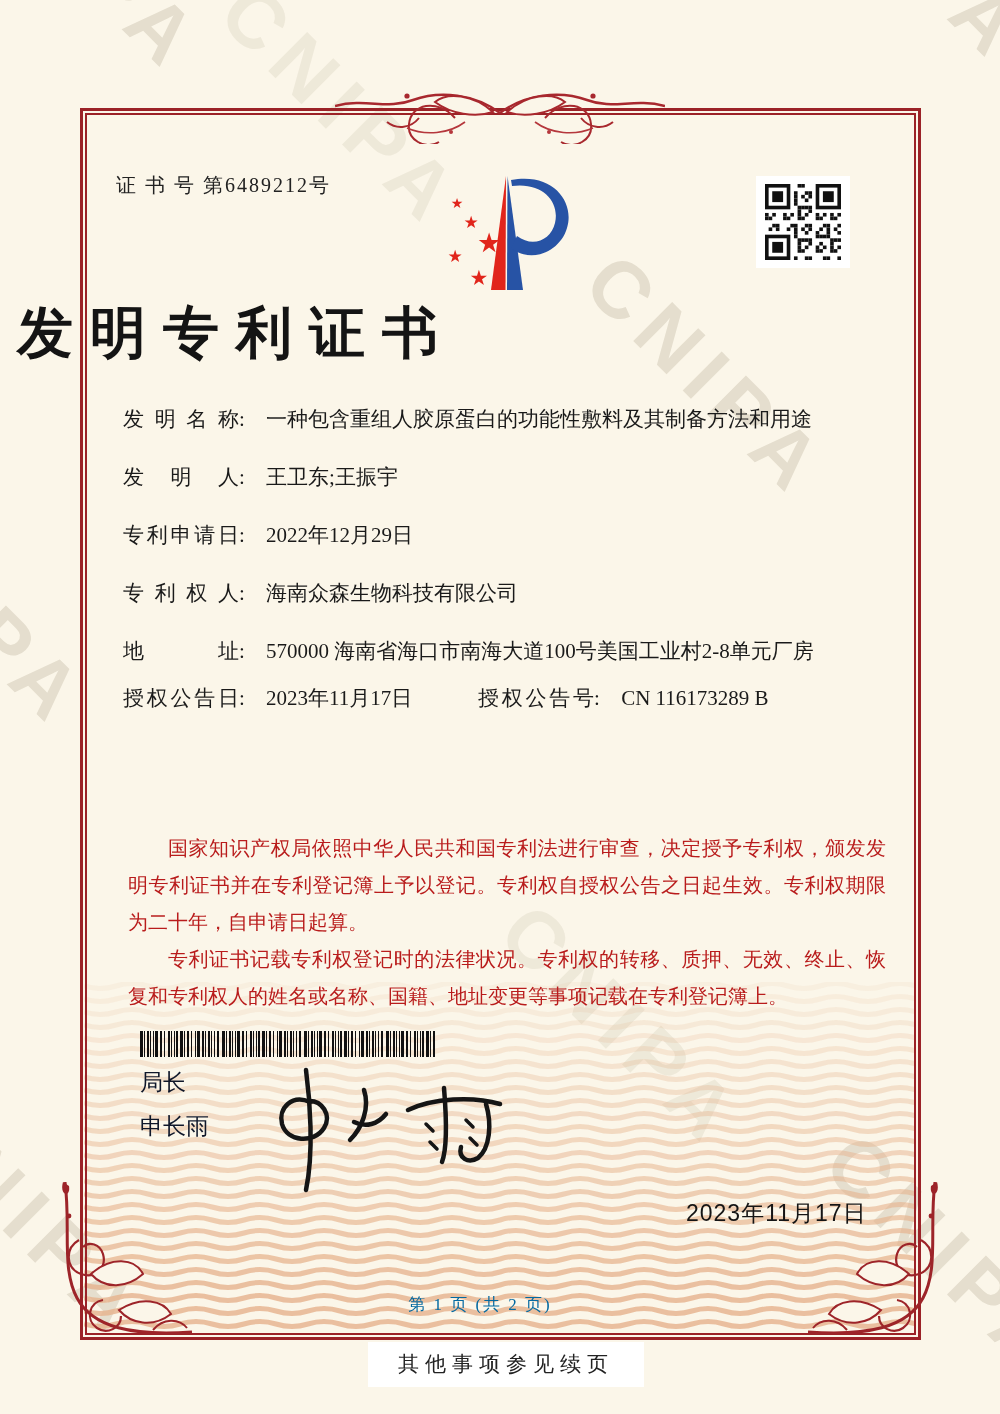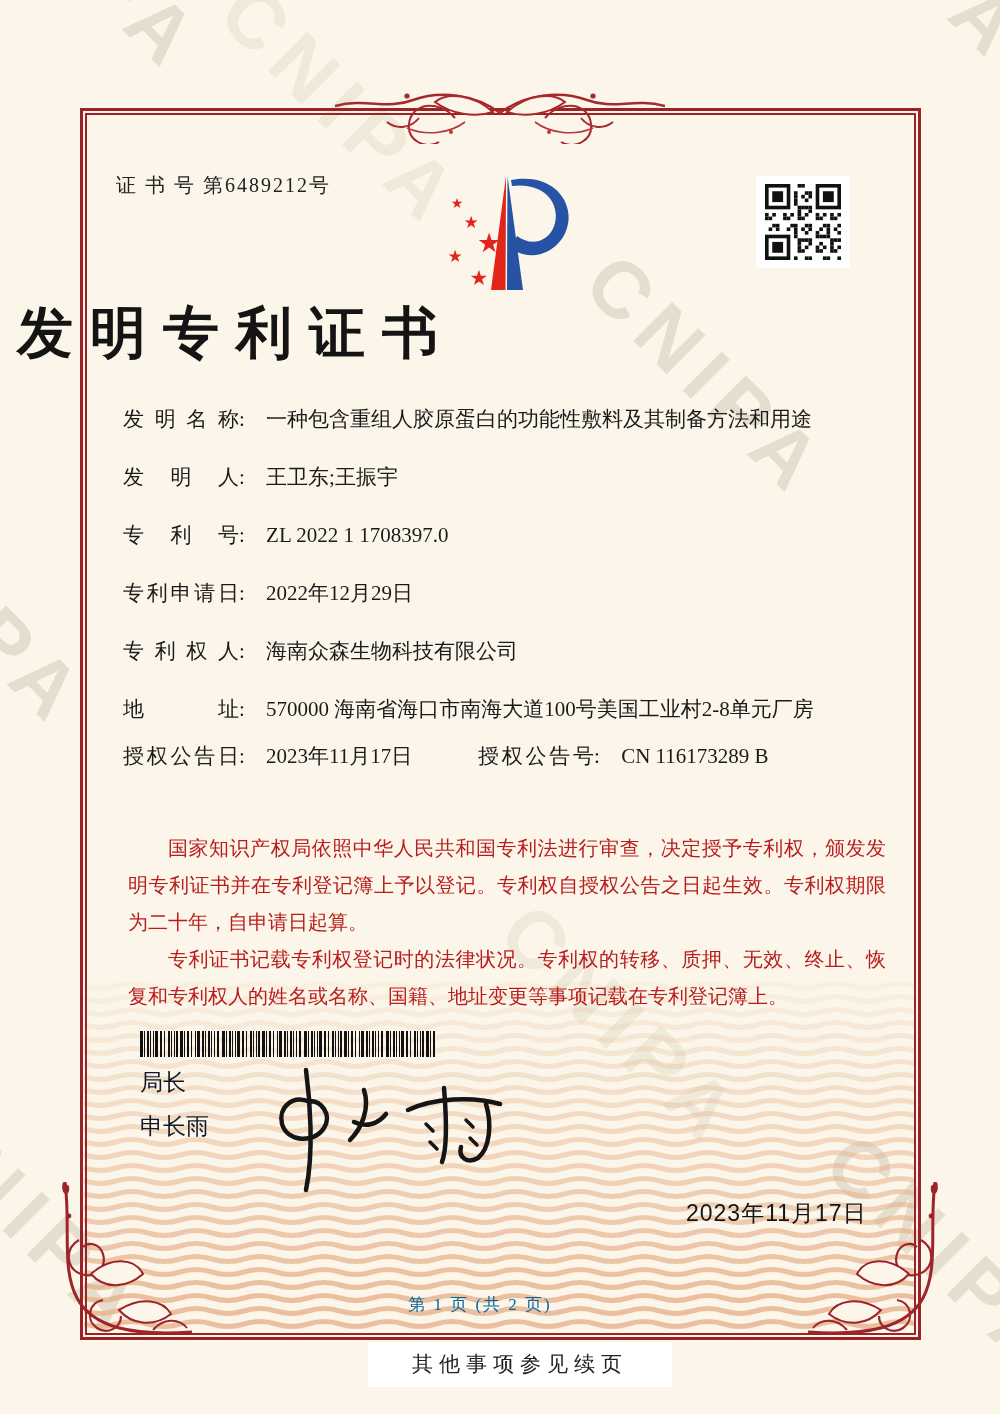--- a/index.html
+++ b/index.html
@@ -72,21 +72,21 @@
   .issue-date{
     position:absolute; left:686px; top:1198px;
     font-family:"Liberation Sans","DejaVu Sans",sans-serif;
     font-size:23px; letter-spacing:1px; color:#151515;
   }
   .page-info{
     position:absolute; left:0; top:1293px; width:96%;
     text-align:center; font-size:17px; letter-spacing:2px; color:#0369a1;
   }
   .continuation{
-    position:absolute; left:368px; top:1342px; width:304px; height:45px;
+    position:absolute; left:368px; top:1342px; width:276px; height:45px;
     background:#ffffff; text-align:center; line-height:45px;
     font-size:21px; letter-spacing:6px; color:#222; z-index:3;
   }
 </style>
 </head>
 <body>
 
 <div class="page">
 
   <div class="wm" style="left:-70px; top:-95px;">CNIPA</div>
@@ -288,24 +288,20 @@
     <div class="fields">
       <div class="field-row">
         <span class="flabel">发明名称</span><span class="fcolon">:</span>
         <span class="fvalue">一种包含重组人胶原蛋白的功能性敷料及其制备方法和用途</span>
       </div>
       <div class="field-row">
         <span class="flabel">发明人</span><span class="fcolon">:</span>
         <span class="fvalue">王卫东;王振宇</span>
       </div>
       <div class="field-row">
-        <span class="flabel">专利号</span><span class="fcolon">:</span>
-        <span class="fvalue">ZL 2022 1 1708397.0</span>
-      </div>
-      <div class="field-row">
         <span class="flabel">专利申请日</span><span class="fcolon">:</span>
         <span class="fvalue">2022年12月29日</span>
       </div>
       <div class="field-row">
         <span class="flabel">专利权人</span><span class="fcolon">:</span>
         <span class="fvalue">海南众森生物科技有限公司</span>
       </div>
       <div class="field-row addr">
         <span class="flabel">地址</span><span class="fcolon">:</span>
         <span class="fvalue">570000 海南省海口市南海大道100号美国工业村2-8单元厂房</span>

